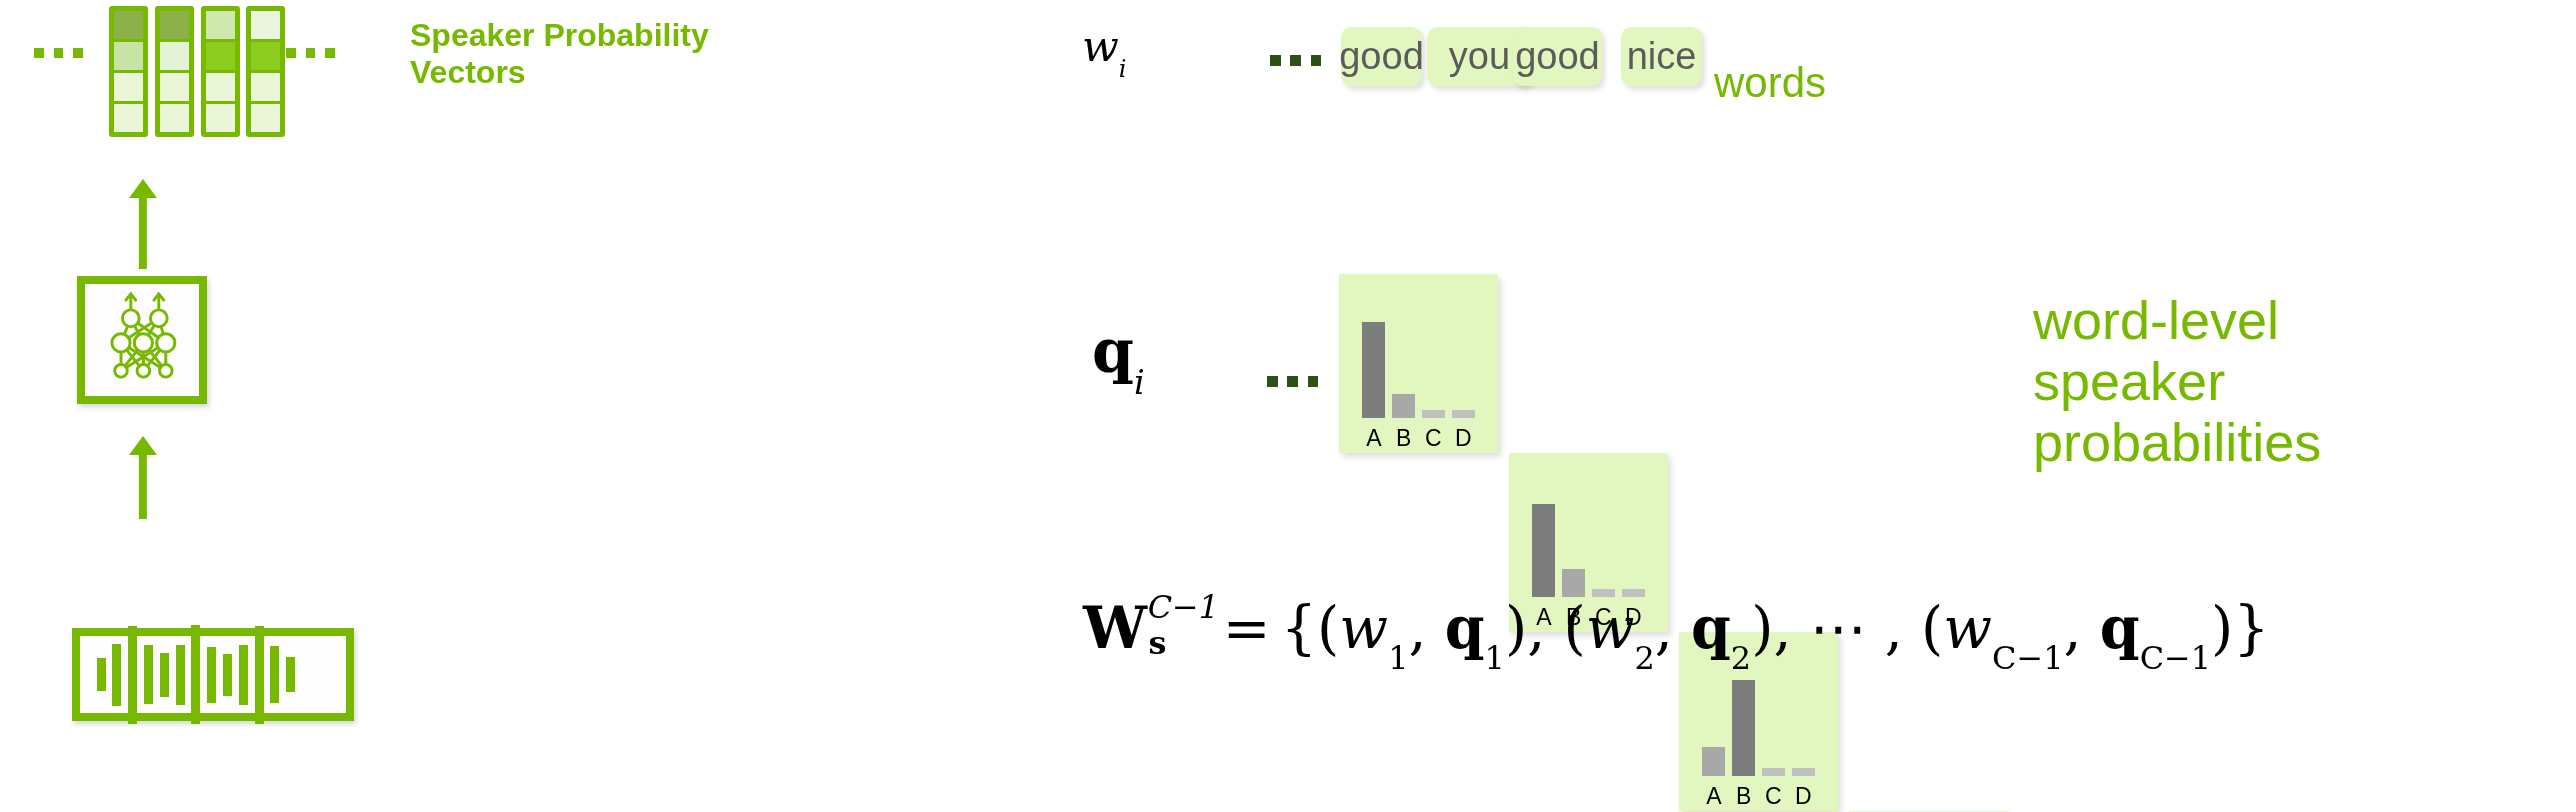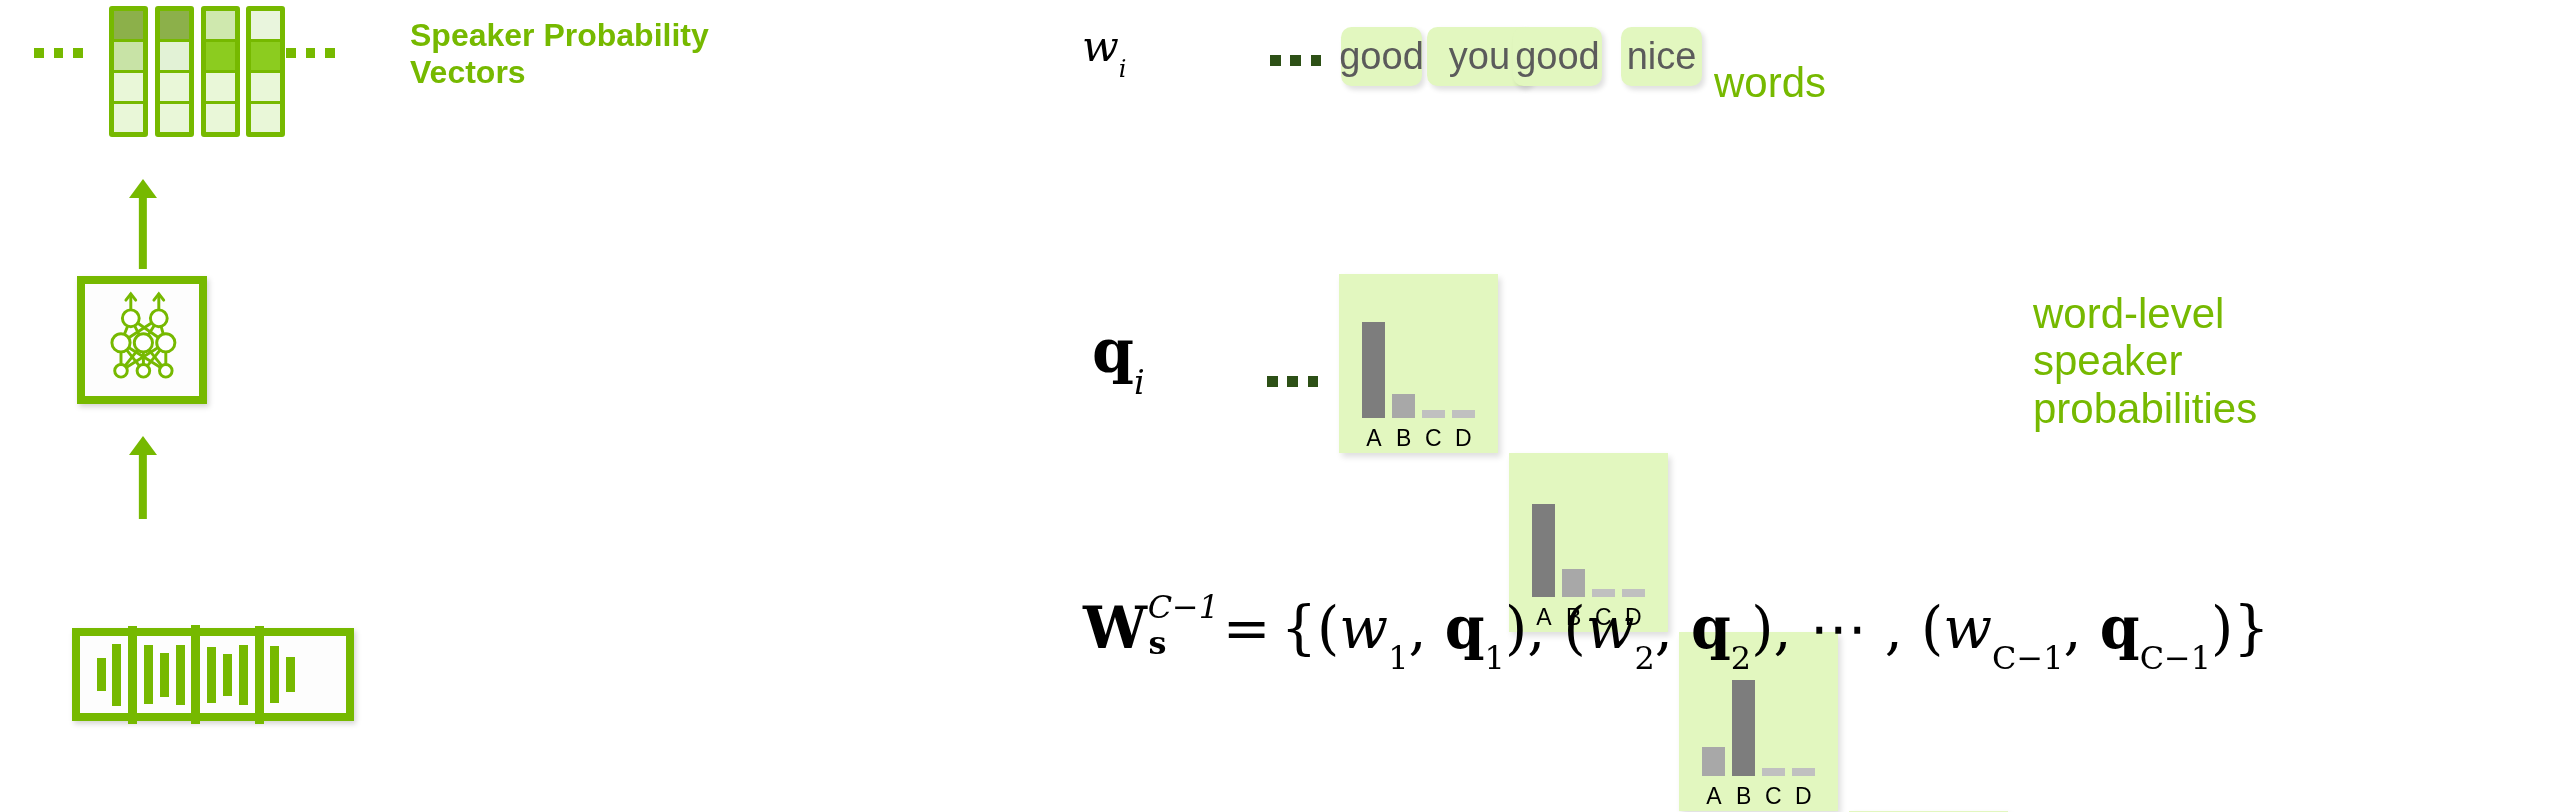--- a/index.html
+++ b/index.html
@@ -326,21 +326,21 @@
       <span>C</span>
       <span>D</span>
     </div>
   </div>
 
   <div class="abs qcard" style="left:1849px; top:274px; width:159px; height:179px;">
     
     
   </div>
 
-  <div class="abs green-reg" style="left:2033px; top:256px; font-size:42px;">word-level
+  <div class="abs green-reg" style="left:2033px; top:256px; font-size:54px;">word-level
 speaker
 probabilities</div>
 
   <div class="abs math" style="left:1083px; top:594px; font-size:57px;">
     <span class="mb">W</span><span class="wsub"><span class="sup">C−1</span><span class="sb">s</span></span><span style="margin:0 0.18em">=</span><span>{</span><span>(<span class="mi">w</span><sub class="s">1</sub><span>,</span>&nbsp;<span class="mb">q</span><sub class="s">1</sub>)</span><span>,</span>&nbsp;<span>(<span class="mi">w</span><sub class="s">2</sub><span>,</span>&nbsp;<span class="mb">q</span><sub class="s">2</sub>)</span><span>,</span>&nbsp;<span>⋯</span>&nbsp;<span>,</span>&nbsp;<span>(<span class="mi">w</span><sub class="s">C−1</sub><span>,</span>&nbsp;<span class="mb">q</span><sub class="s">C−1</sub>)</span><span>}</span>
   </div>
 
 </div>
 
 

